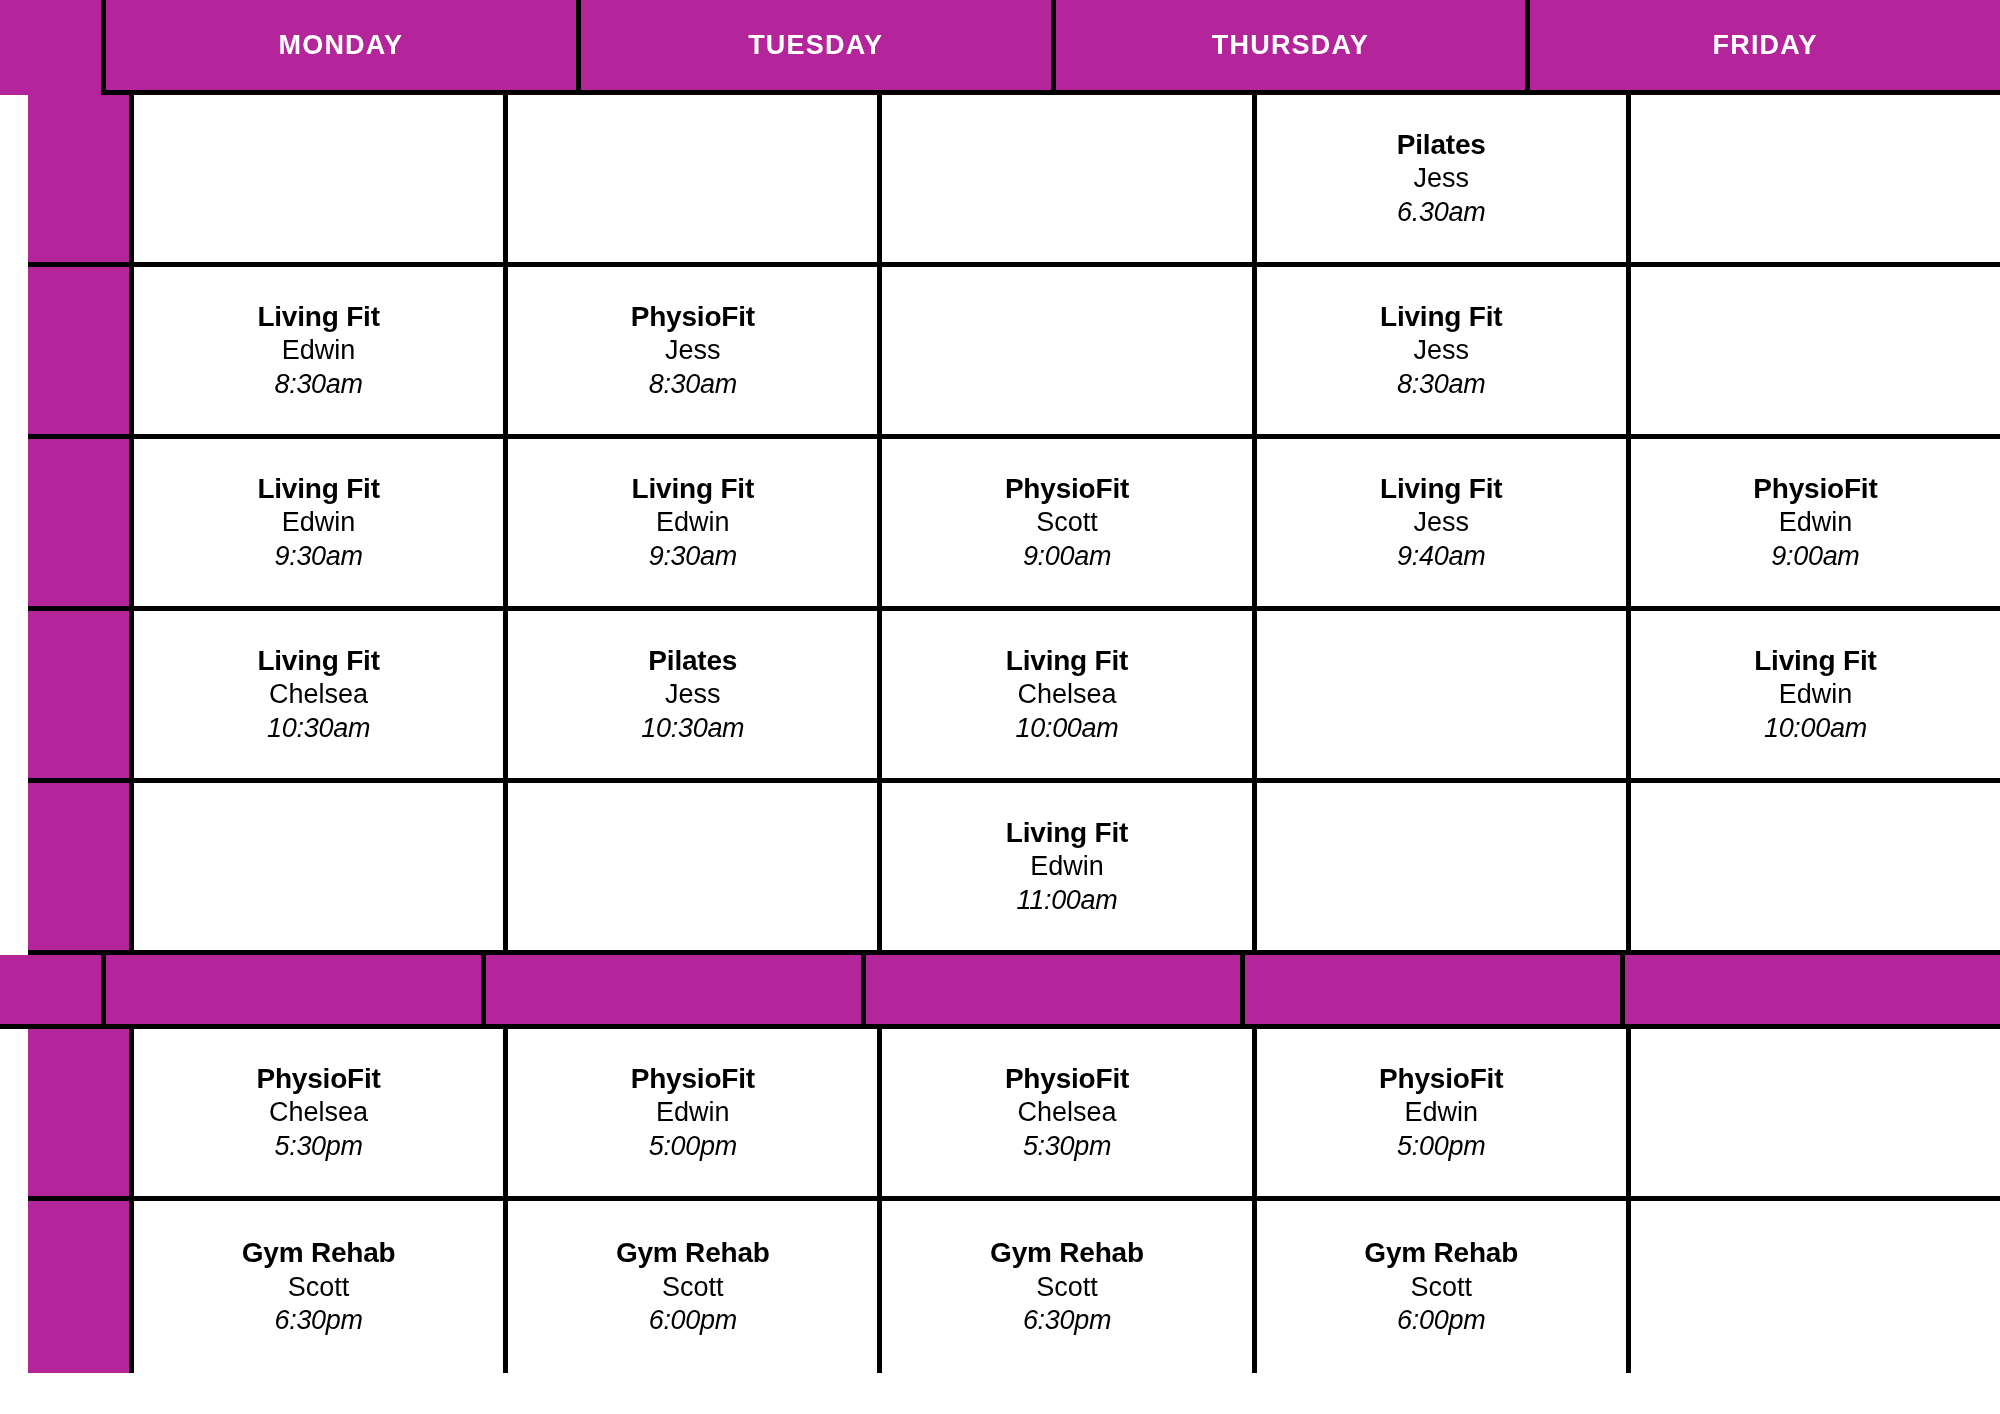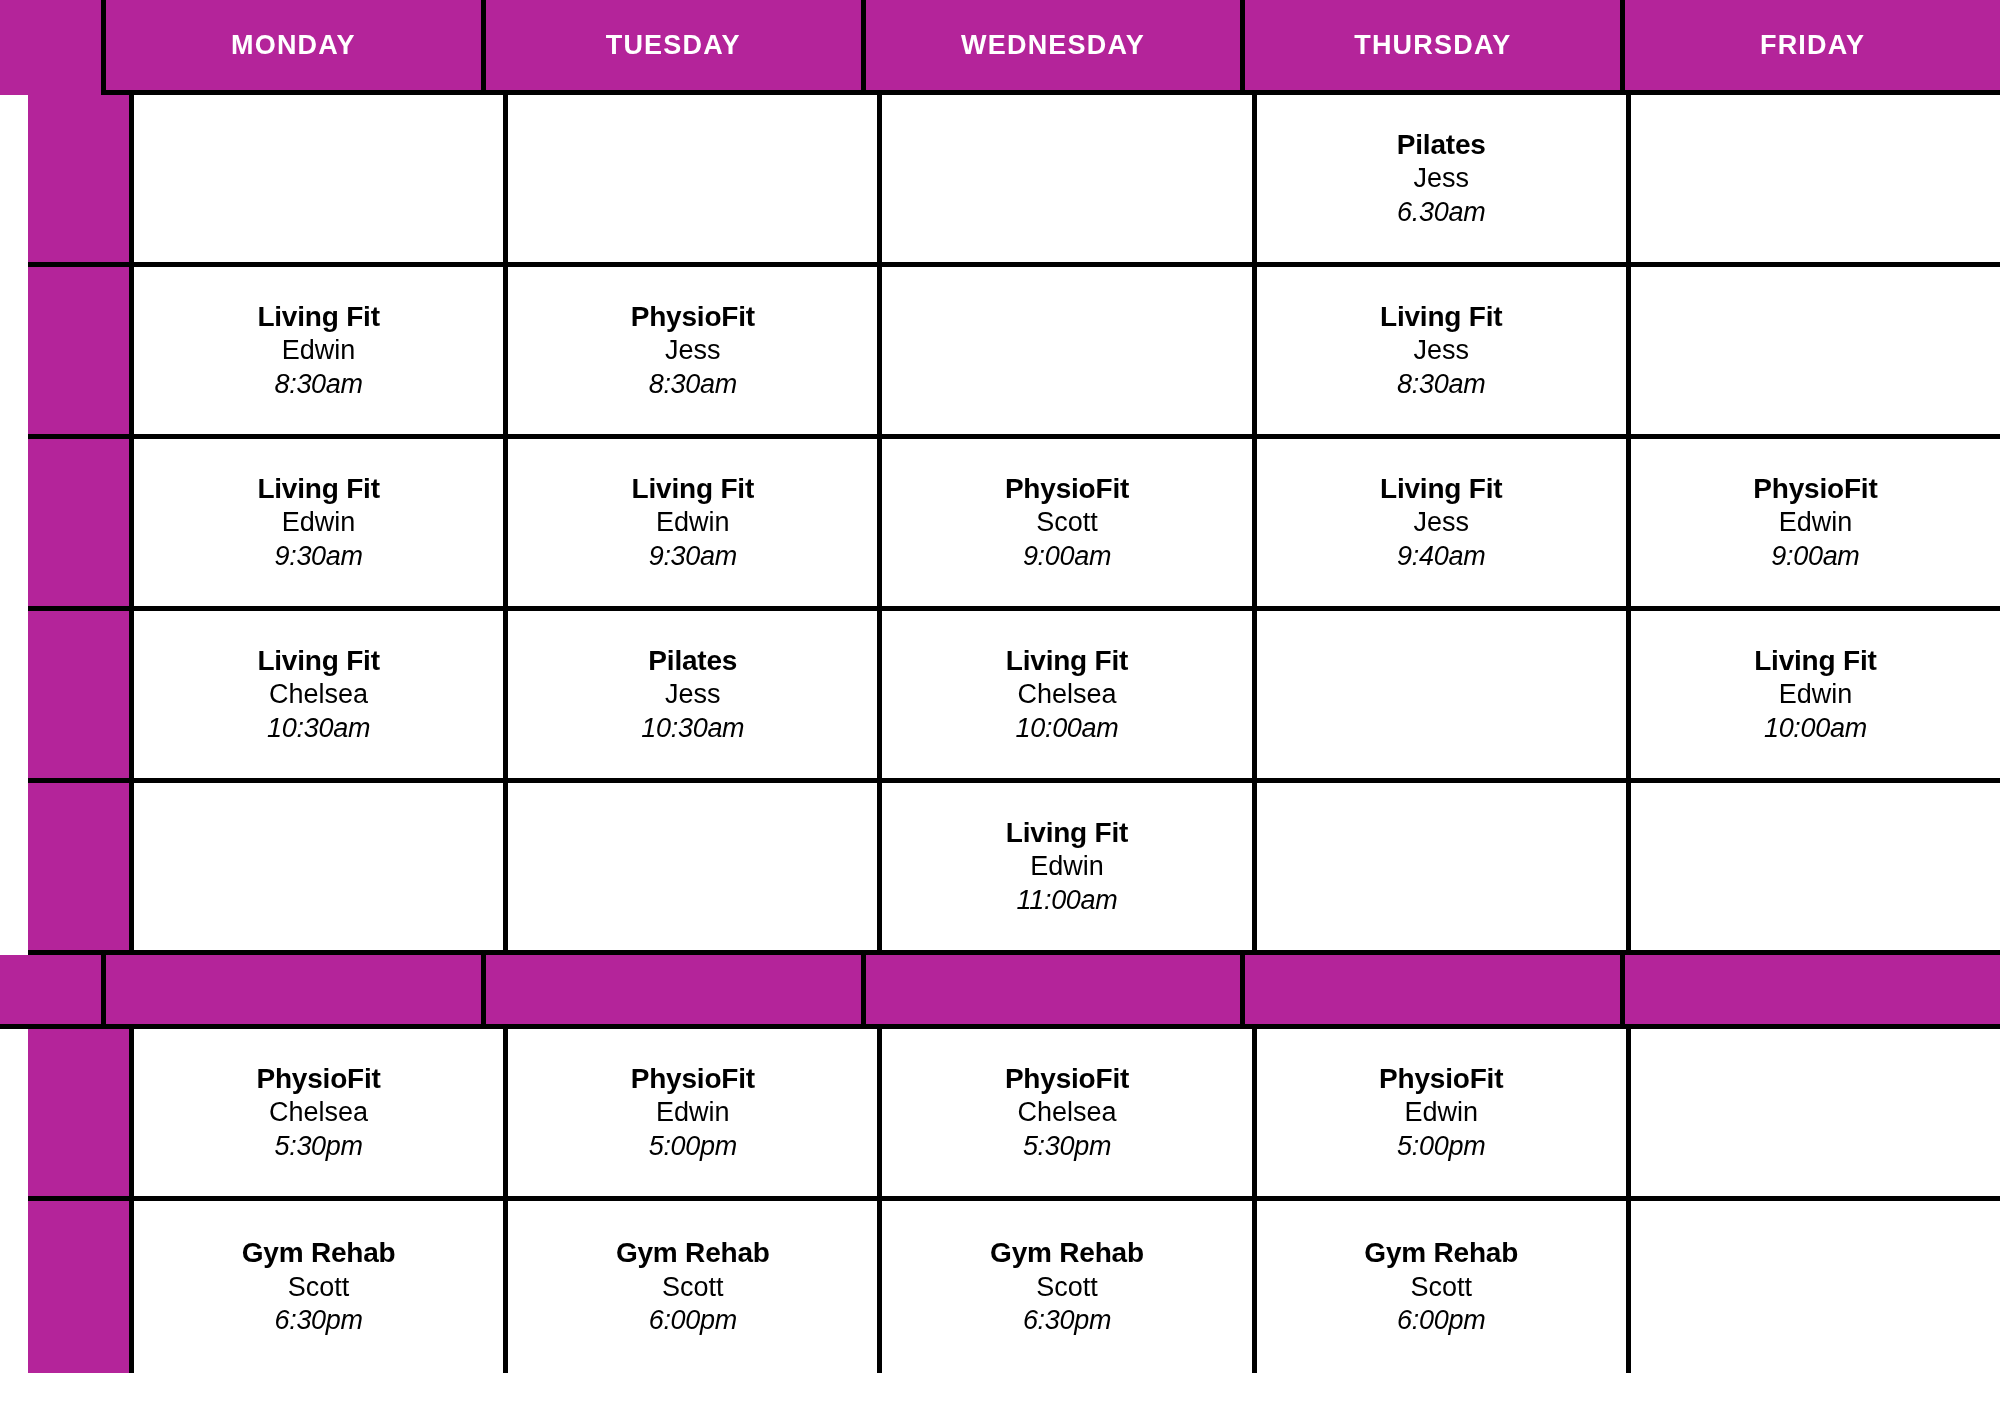--- a/index.html
+++ b/index.html
@@ -112,23 +112,20 @@
 
   <div class="row header">
     <div class="time-col"></div>
     <div class="cell">
         <span>MONDAY</span>
       </div>
     <div class="cell">
         <span>TUESDAY</span>
       </div>
     <div class="cell">
-        <span>WEDNESDAY</span>
-      </div>
-    <div class="cell">
         <span>THURSDAY</span>
       </div>
     <div class="cell">
         <span>FRIDAY</span>
       </div>
   </div>
 
   <div class="row slot">
     <div class="time-col"></div>
     <div class="cell">

